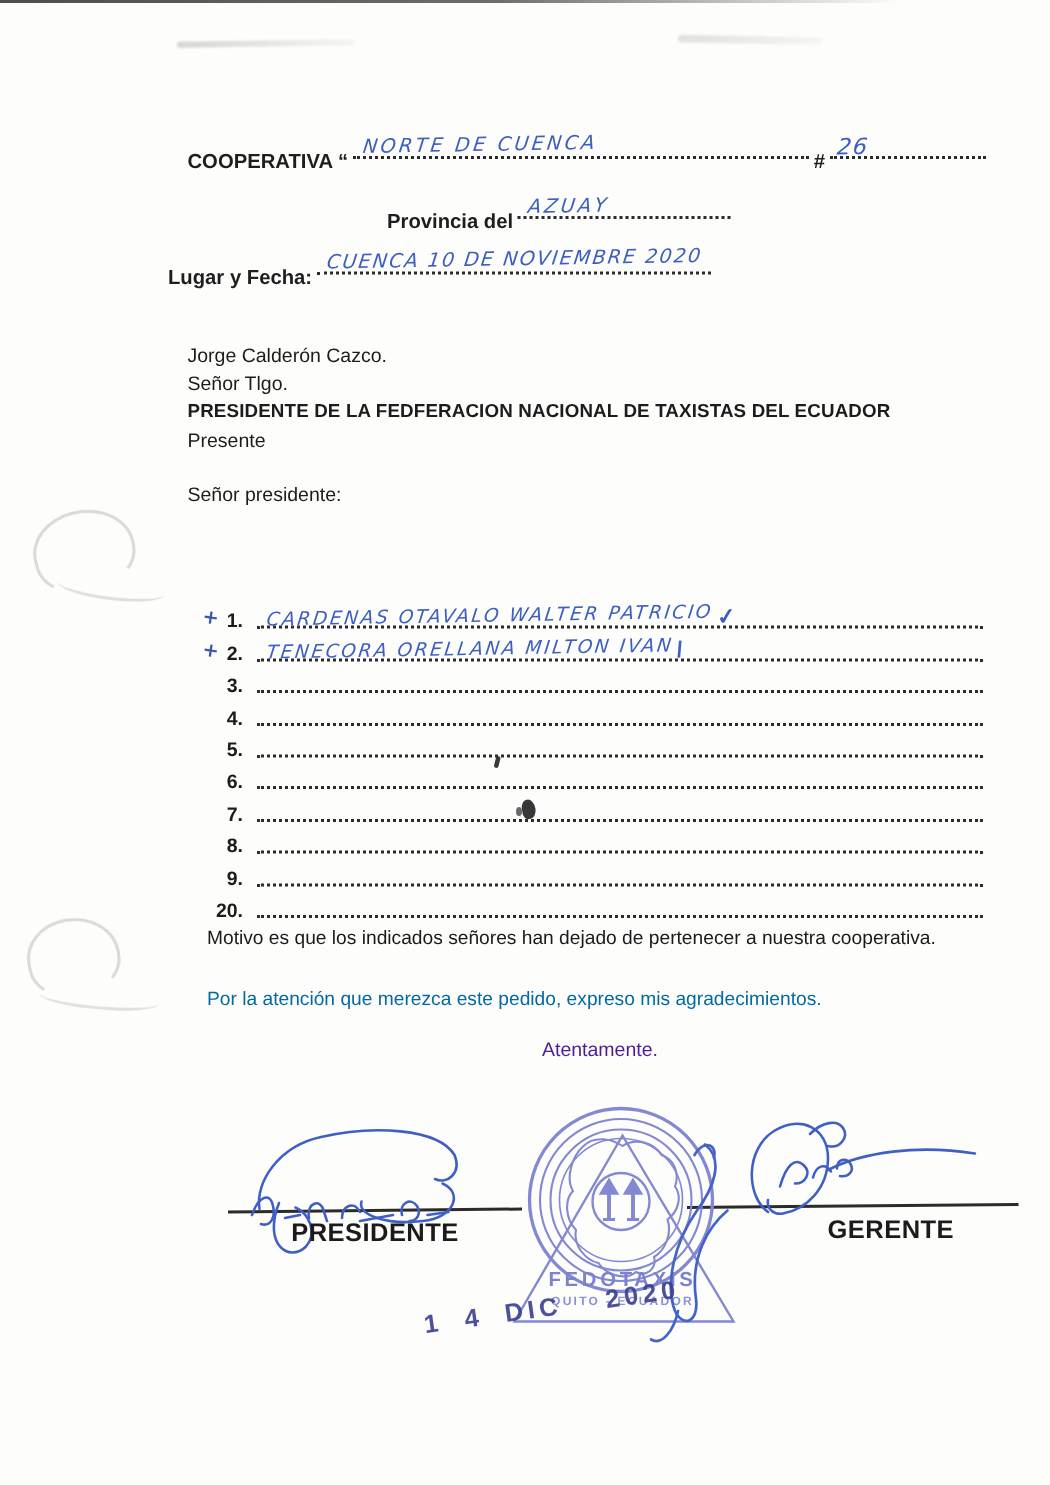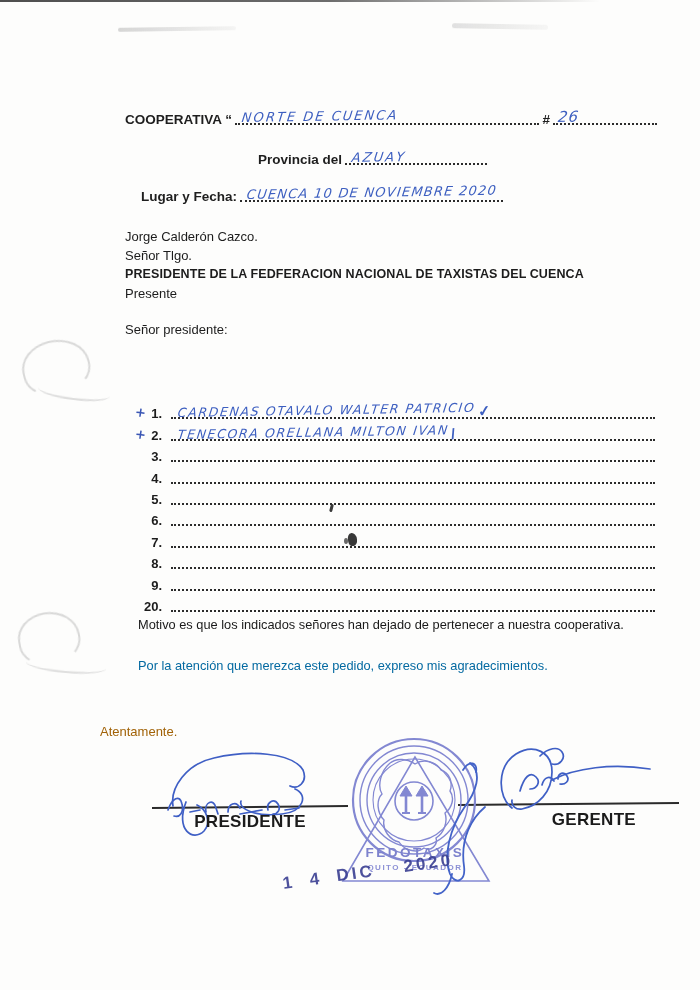--- a/index.html
+++ b/index.html
@@ -6,27 +6,27 @@
   .page{
     position:relative;
     width:700px;height:990px;
     background:#fdfdfc;
     overflow:hidden;
     font-family:"Liberation Sans", sans-serif;
     color:#222;
   }
   
   .bold{font-weight:bold;}
-  .row{position:absolute;display:flex;align-items:flex-end;margin-top:12px;}
+  .row{position:absolute;display:flex;}
   .lbl{font-size:13.5px;line-height:15px;white-space:nowrap;color:#1e1e1e;}
   .dots{flex:1;border-bottom:2px dotted #2b2b2b;margin:0 3px 2px 3px;position:relative;height:4px;}
   .dots-num{flex:0 0 104px;}
   .coop-row{left:125px;right:40px;top:100px;}
   .prov-row{left:258px;width:232px;top:140px;}
-  .lugar-row{left:141px;width:365px;top:177px;}
+  .lugar-row{left:112px;width:365px;top:177px;}
   .recipient{position:absolute;left:125px;top:227px;font-size:13px;line-height:19px;color:#1c1c1c;}
   .recipient .strong{font-weight:bold;font-size:12.5px;letter-spacing:.1px;}
   .salutation{position:absolute;left:125px;top:322px;font-size:13px;color:#1c1c1c;}
   .paragraph{position:absolute;left:125px;top:351px;width:540px;font-size:12.6px;line-height:21.5px;color:#1a1a1a;}
   
   .list{position:absolute;left:138px;right:42px;top:400px;display:flex;flex-direction:column;}
   .li{display:flex;align-items:flex-end;position:relative;height:21.4px;}
   .li .num{flex:0 0 24px;text-align:right;font-weight:bold;font-size:13px;line-height:15px;margin-right:6px;color:#1c1c1c;}
   .li .plus{position:absolute;left:-4px;bottom:2px;color:#3a56b4;font-size:13px;font-weight:bold;transform:rotate(8deg);}
   .hwwrap{position:absolute;left:6px;bottom:-3px;display:flex;align-items:flex-end;white-space:nowrap;}
@@ -39,21 +39,21 @@
     transform-origin:left bottom;
     white-space:nowrap;
   }
   .hw-name{position:absolute;left:6px;bottom:-2px;font-size:13px;letter-spacing:2px;}
   .hw-num{position:absolute;left:4px;bottom:-3px;font-size:15px;letter-spacing:1px;}
   .hw-entry{font-size:12.5px;letter-spacing:1.6px;}
   .hw-mark{font-size:15px;font-weight:bold;margin-left:4px;transform:rotate(-6deg);color:#3d5fc0;}
   
   .motive{position:absolute;left:138px;top:594px;font-size:12.8px;color:#1a1a1a;margin-top:23px;}
   .thanks{position:absolute;left:138px;top:658px;font-size:12.8px;color:#0369a1;}
-  .regards{position:absolute;left:100px;top:724px;width:600px;text-align:left;font-size:13px;color:#a16207;}
+  .regards{position:absolute;left:100px;top:692px;width:600px;text-align:center;font-size:13px;color:#4c1d95;}
   
   .sig-label{position:absolute;font-weight:bold;font-size:17px;color:#1b1b1b;letter-spacing:.3px;}
   .label-pres{left:152px;width:196px;top:812px;text-align:center;}
   .label-ger{left:496px;width:140px;top:810px;text-align:right;}
   .date-stamp{
     position:absolute;left:282px;top:862px;
     font-weight:bold;font-size:17px;color:#3a3f92;
     letter-spacing:3px;word-spacing:7px;white-space:pre;
     transform:rotate(-8deg);opacity:.9;
   }
@@ -111,21 +111,21 @@
   <div class="row lugar-row">
     <span class="lbl bold">Lugar y Fecha:</span>
     <span class="dots">
       <span class="hw hw-name" style="letter-spacing:1.2px;">CUENCA 10 DE NOVIEMBRE 2020</span>
     </span>
   </div>
 
   <div class="recipient">
     <div>Jorge Calderón Cazco.</div>
     <div>Señor Tlgo.</div>
-    <div class="strong">PRESIDENTE DE LA FEDFERACION NACIONAL DE TAXISTAS DEL CUENCA</div>
+    <div class="strong">PRESIDENTE DE LA FEDFERACION NACIONAL DE TAXISTAS DEL ECUADOR</div>
     <div>Presente</div>
   </div>
 
   <div class="salutation">Señor presidente:</div>
 
 
   <div class="list">
     <div class="li">
       <span class="plus hw">+</span>
       <span class="num">1.</span>

